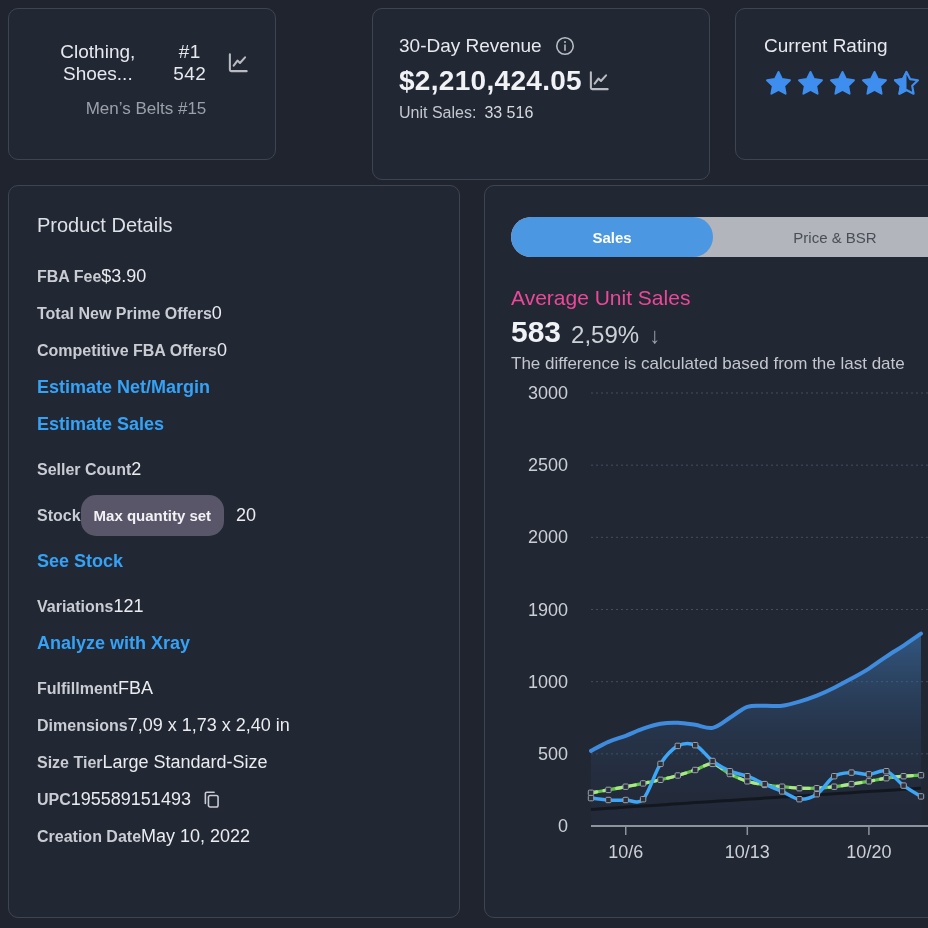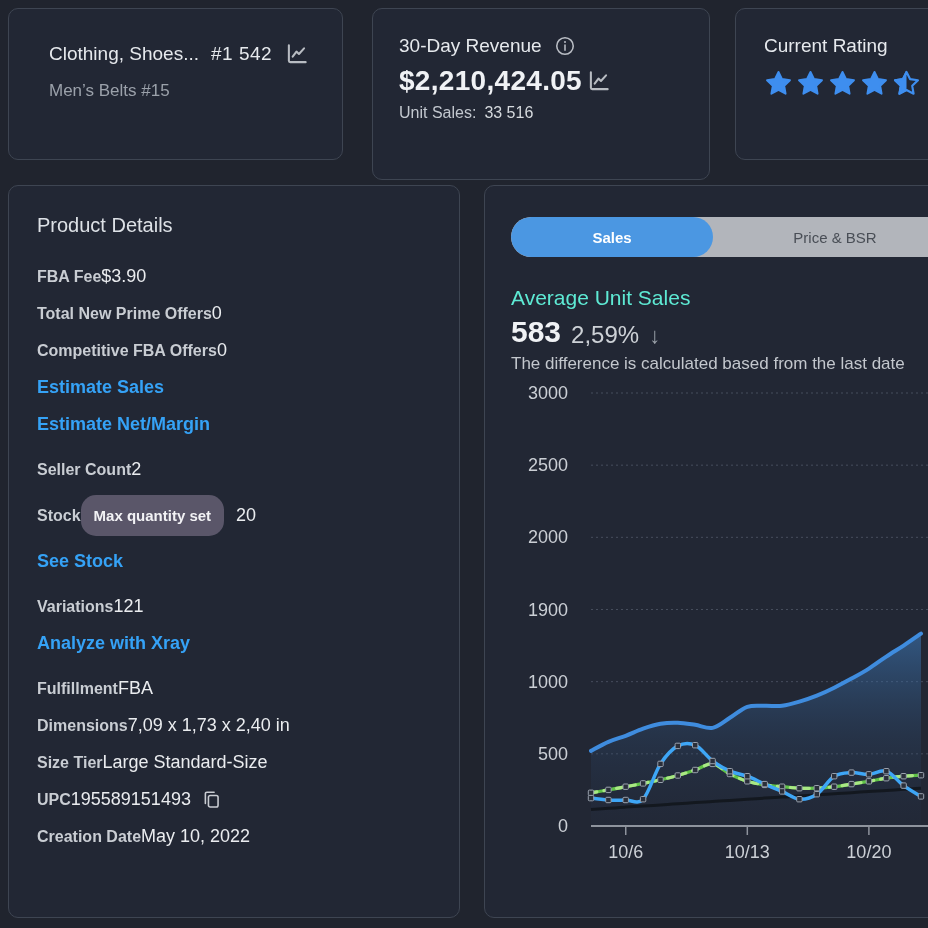--- a/index.html
+++ b/index.html
@@ -7,21 +7,21 @@
     width:928px;height:928px;position:relative;overflow:hidden;
     background:#20242e;
     font-family:"Liberation Sans", sans-serif;
     -webkit-font-smoothing:antialiased;
   }
   .card, .panel{
     position:absolute;background:#222734;border:1px solid #3e4552;
     border-radius:10px;box-sizing:border-box;
   }
   
-  .card1{left:8px;top:8px;width:335px;height:152px;padding:32px 24px 0 40px;}
+  .card1{left:8px;top:8px;width:268px;height:152px;padding:32px 24px 0 32px;text-align:center;}
   .card2{left:372px;top:8px;width:338px;height:172px;padding:26px 26px 0 26px;}
   .card3{left:735px;top:8px;width:246px;height:152px;padding:26px 28px 0 28px;}
   .card-title-row{display:flex;align-items:center;gap:12px;font-size:19px;color:#e6e9ed;}
   .card-title-row .rank{letter-spacing:.5px;}
   .chart-mini-icon{flex:0 0 auto;}
   .card-sub{margin-top:14px;font-size:17px;color:#9ba1aa;}
   .rev-value-row{display:flex;align-items:center;gap:4px;margin-top:8px;}
   .rev-value{font-size:28px;font-weight:bold;color:#f0f2f5;letter-spacing:.3px;}
   .unit-row{margin-top:7px;font-size:16px;color:#c3c8cf;}
   .unit-row .uval{color:#d6dade;margin-left:8px;}
@@ -42,21 +42,21 @@
   .copy-icon{cursor:pointer;display:inline-flex;}
   
   .panel-right{left:484px;top:185px;width:470px;height:733px;}
   .tab-track{
     position:absolute;left:26px;top:31px;right:-4px;height:40px;
     background:#b2b5bb;border-radius:21px 0 0 21px;display:flex;overflow:hidden;
   }
   .tab{display:flex;align-items:center;justify-content:center;font-size:15px;cursor:pointer;}
   .tab-active{width:202px;background:#4b97e2;border-radius:21px;color:#ffffff;font-weight:bold;}
   .tab-inactive{flex:1;color:#494e56;}
-  .aus-heading{position:absolute;left:26px;top:100px;font-size:21px;color:#5eead4;}
+  .aus-heading{position:absolute;left:26px;top:100px;font-size:21px;color:#ec4899;}
   .stat-row{position:absolute;left:26px;top:129px;display:flex;align-items:flex-end;gap:10px;}
   .stat-main{font-size:30px;font-weight:bold;color:#f0f2f5;}
   .stat-change{font-size:24px;color:#cdd1d6;}
   .stat-arrow{font-size:22px;color:#9aa0a8;}
   .stat-sub{
     position:absolute;left:26px;top:168px;right:0;font-size:17px;color:#c3c7cd;
     white-space:nowrap;overflow:hidden;
   }
   #chart-wrap{position:absolute;left:0;top:195px;width:444px;height:510px;}
 </style>
@@ -134,22 +134,22 @@
       <span class="pd-value">$3.90</span>
     </div>
     <div class="pd-row">
       <span class="pd-label">Total New Prime Offers</span>
       <span class="pd-value">0</span>
     </div>
     <div class="pd-row">
       <span class="pd-label">Competitive FBA Offers</span>
       <span class="pd-value">0</span>
     </div>
+    <div class="pd-link">Estimate Net/Margin</div>
     <div class="pd-link">Estimate Sales</div>
-    <div class="pd-link">Estimate Net/Margin</div>
   </div>
 
   <div class="pd-group">
     <div class="pd-row">
       <span class="pd-label">Seller Count</span>
       <span class="pd-value">2</span>
     </div>
     <div class="pd-row">
       <span class="pd-label">Stock</span>
       <span class="stock-right">

